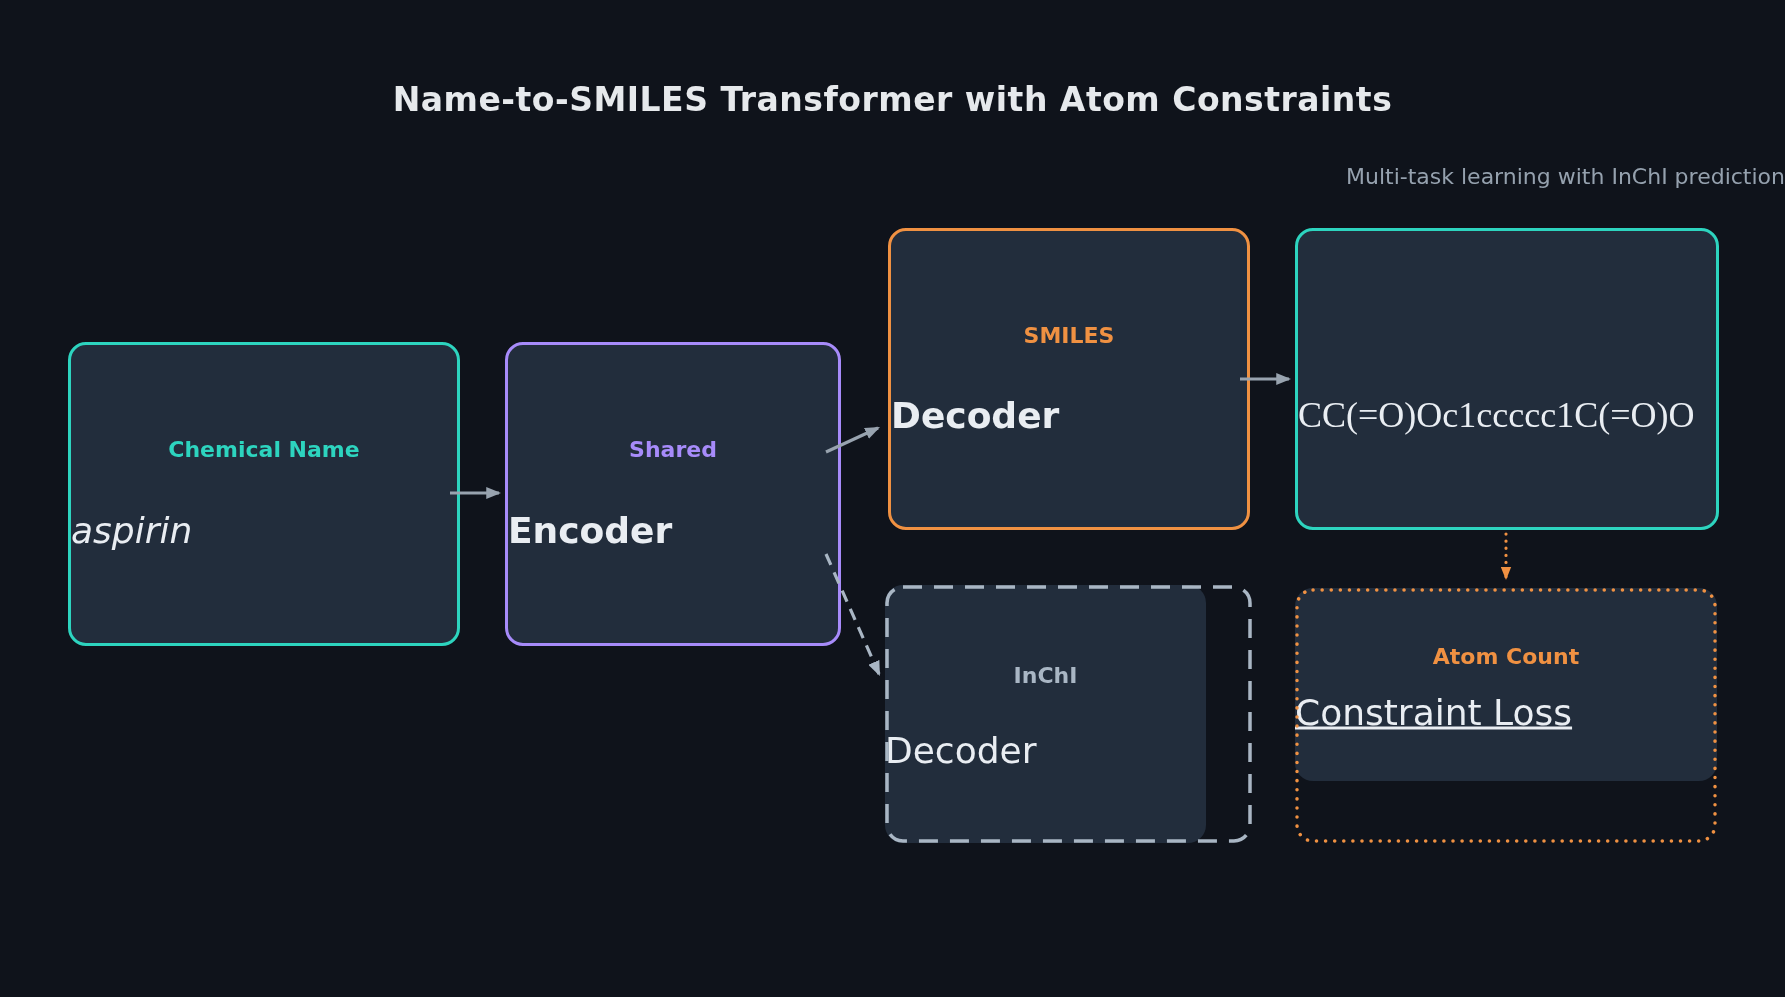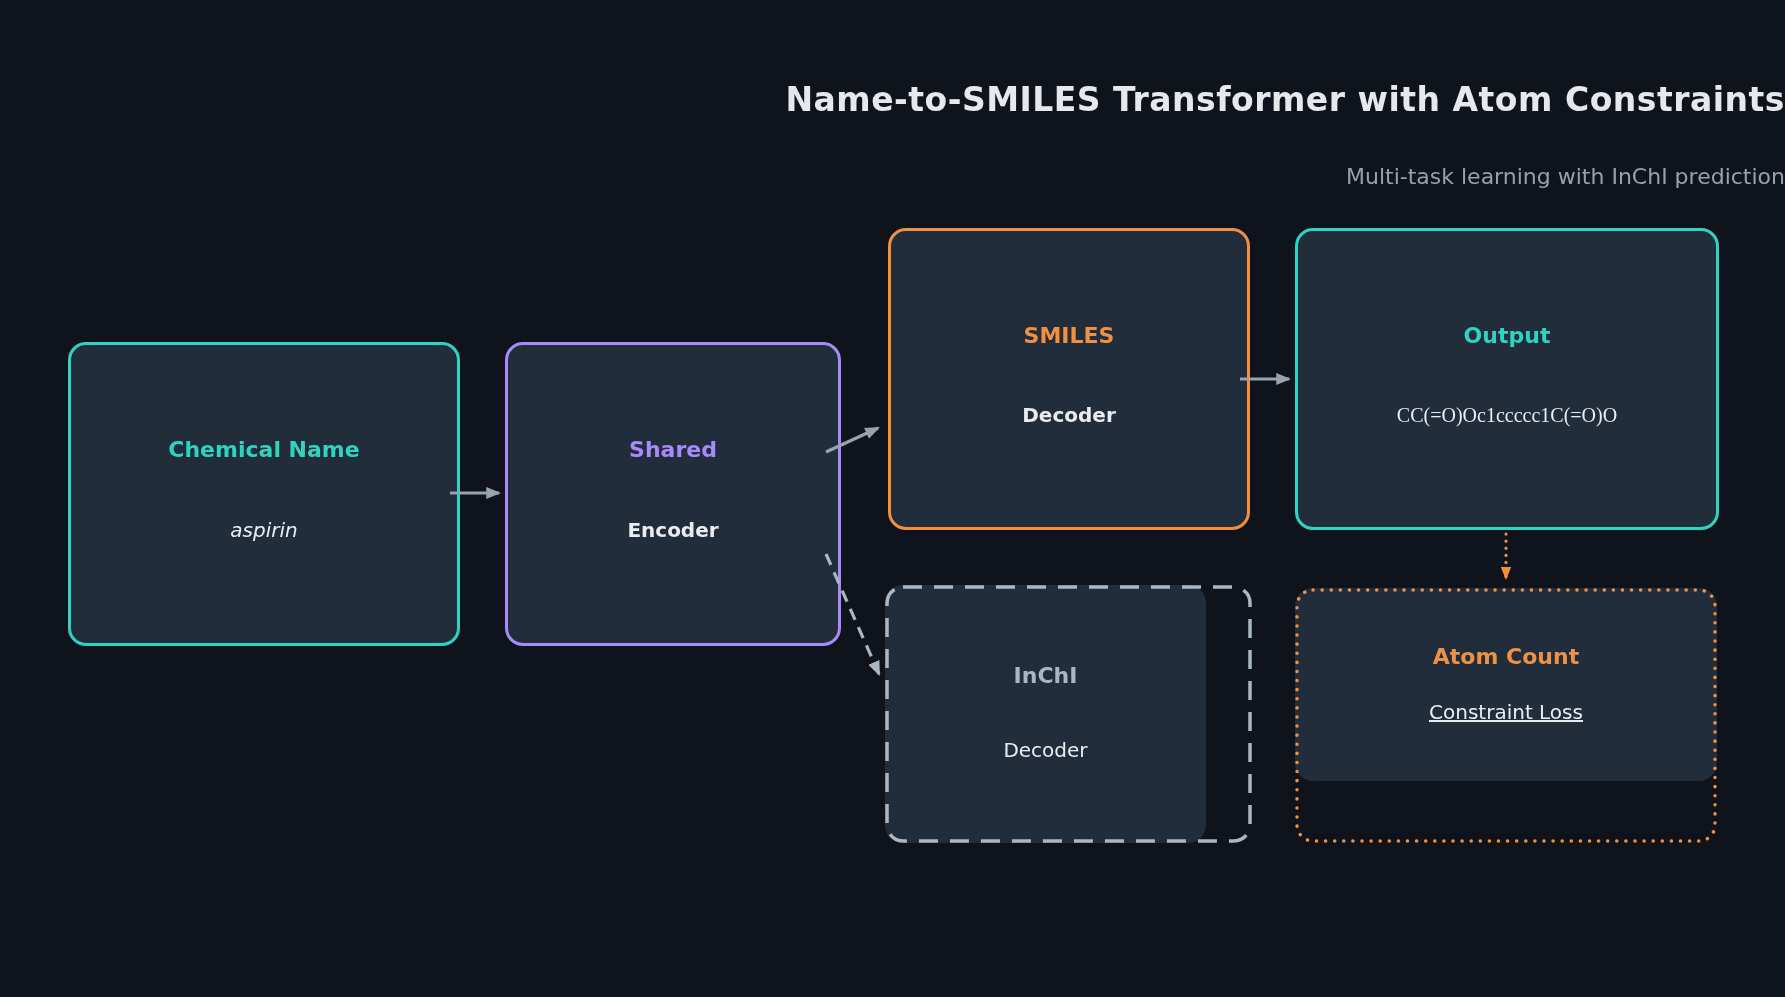--- a/index.html
+++ b/index.html
@@ -5,21 +5,21 @@
   html,body{margin:0;padding:0;background:#000;}
   .canvas{
     position:relative;
     width:1785px;height:997px;
     background:var(--background,#0f131b);
     font-family:"DejaVu Sans","Liberation Sans",sans-serif;
     overflow:hidden;
   }
   .title{
     position:absolute;left:0;right:0;top:80px;
-    text-align:right;
+    text-align:center;
     font-size:33px;font-weight:bold;
     color:var(--title-text,#e6e9ec);
     letter-spacing:0.5px;
   }
   .subtitle{
     position:absolute;left:0;right:0;top:164px;
     text-align:right;
     font-size:22px;
     color:var(--subtitle-text,#95a1ae);
   }
@@ -36,22 +36,22 @@
   .box.b-plain{border:none;} 
   .box .label{
     position:absolute;left:0;right:0;top:35%;
     transform:translateY(-50%);
     text-align:center;
     font-size:22px;font-weight:bold;
   }
   .box .value{
     position:absolute;left:0;right:0;top:62%;
     transform:translateY(-50%);
-    text-align:center;
-    font-size:20px;
+    text-align:left;
+    font-size:36px;
     color:var(--white-text,#e9edf2);
   }
   .box .value.low{top:64%;}
   .c-teal{color:var(--teal,#2dd4bf);}
   .c-purple{color:var(--purple,#a78bfa);}
   .c-orange{color:var(--orange,#f09142);}
   .c-slate{color:var(--slate,#a9b6c4);}
   .v-bold{font-weight:bold;}
   .v-italic{font-style:italic;font-size:26px;}
   .v-mono{font-family:Liberation Serif, serif;font-size:19px;}
@@ -88,21 +88,20 @@
     <span class="label c-purple">Shared</span>
     <span class="value v-bold">Encoder</span>
   </div>
 
   <div class="box b-orange" style="left:888px;top:228px;width:362px;height:302px;padding-left:12px;">
     <span class="label c-orange">SMILES</span>
     <span class="value v-bold">Decoder</span>
   </div>
 
   <div class="box b-teal" style="left:1295px;top:228px;width:424px;height:302px;">
-    <span class="label c-teal">Output</span>
     <span class="value v-mono">CC(=O)Oc1ccccc1C(=O)O</span>
   </div>
 
   <div class="box b-plain" style="left:885px;top:585px;width:321px;height:258px;">
     <span class="label c-slate">InChI</span>
     <span class="value v-dim low">Decoder</span>
   </div>
 
   <div class="box b-plain" style="left:1295px;top:588px;width:422px;height:193px;">
     <span class="label c-orange">Atom Count</span>

